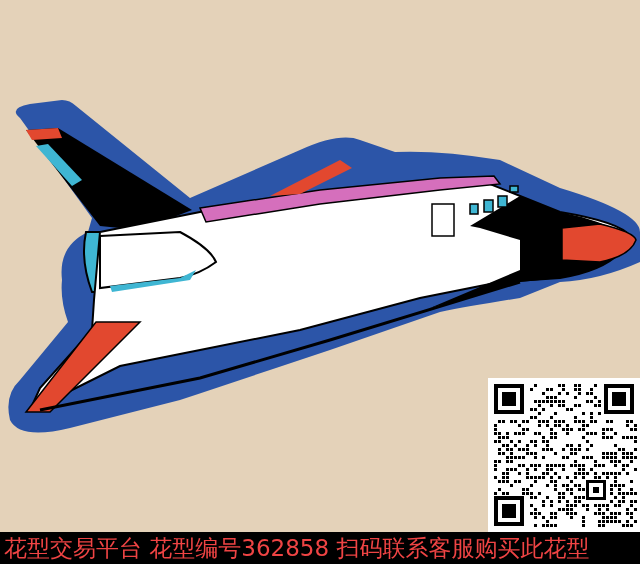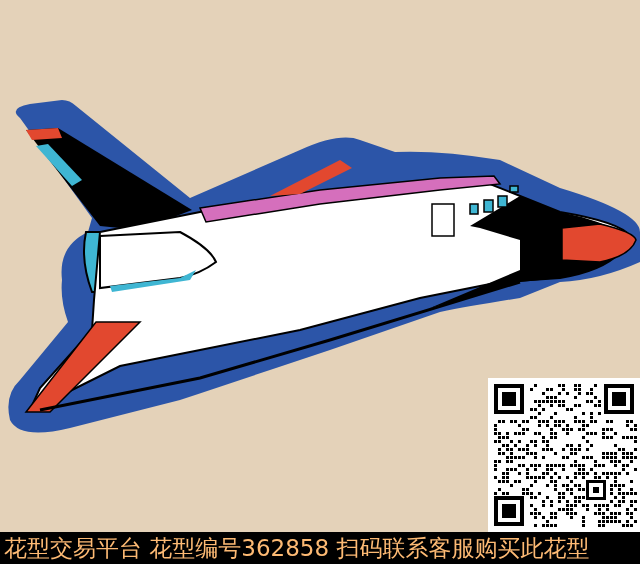--- a/index.html
+++ b/index.html
@@ -1,19 +1,19 @@
 <!DOCTYPE html>
 <html><head>
 <meta charset="utf-8">
 <style>
   html, body { margin: 0; padding: 0; }
   body { width: 640px; height: 564px; background: #e4d2b9; position: relative; overflow: hidden; font-family: "DejaVu Sans", sans-serif; }
   #art { position: absolute; left: 0; top: 0; width: 640px; height: 532px; }
   #qr { position: absolute; left: 488px; top: 378px; width: 152px; height: 154px; background: #ffffff; }
-  #banner { position: absolute; left: 0; top: 532px; width: 640px; height: 32px; background: #000000; color: #fdba74; font-size: 23px; line-height: 32px; white-space: nowrap; padding-left: 4px; box-sizing: border-box; letter-spacing: 0px; }
+  #banner { position: absolute; left: 0; top: 532px; width: 640px; height: 32px; background: #000000; color: #ef4444; font-size: 23px; line-height: 32px; white-space: nowrap; padding-left: 4px; box-sizing: border-box; letter-spacing: 0px; }
 </style>
 </head>
 <body>
 
 <svg id="art" viewBox="0 0 640 532" xmlns="http://www.w3.org/2000/svg">
 
   <path d="M20,118 Q8,108 30,104 L62,100 Q70,100 76,106 L190,198 L300,150 Q340,132 360,140 L395,152 Q440,150 500,160 L560,188 Q640,212 640,232 L640,262 Q600,280 560,282 L520,298 Q470,306 440,312 L330,350 Q240,380 180,400 L70,428 Q20,440 10,420 Q4,395 20,380 L68,322 Q60,300 62,280 Q58,246 88,232 L92,218 Z" fill="#2c55a8"></path>
 
   <path d="M26,130 L58,128 L192,210 L140,230 L100,226 Z" fill="#000"></path>
   <path d="M26,130 L58,128 L62,138 L32,140 Z" fill="#e2482f"></path>

